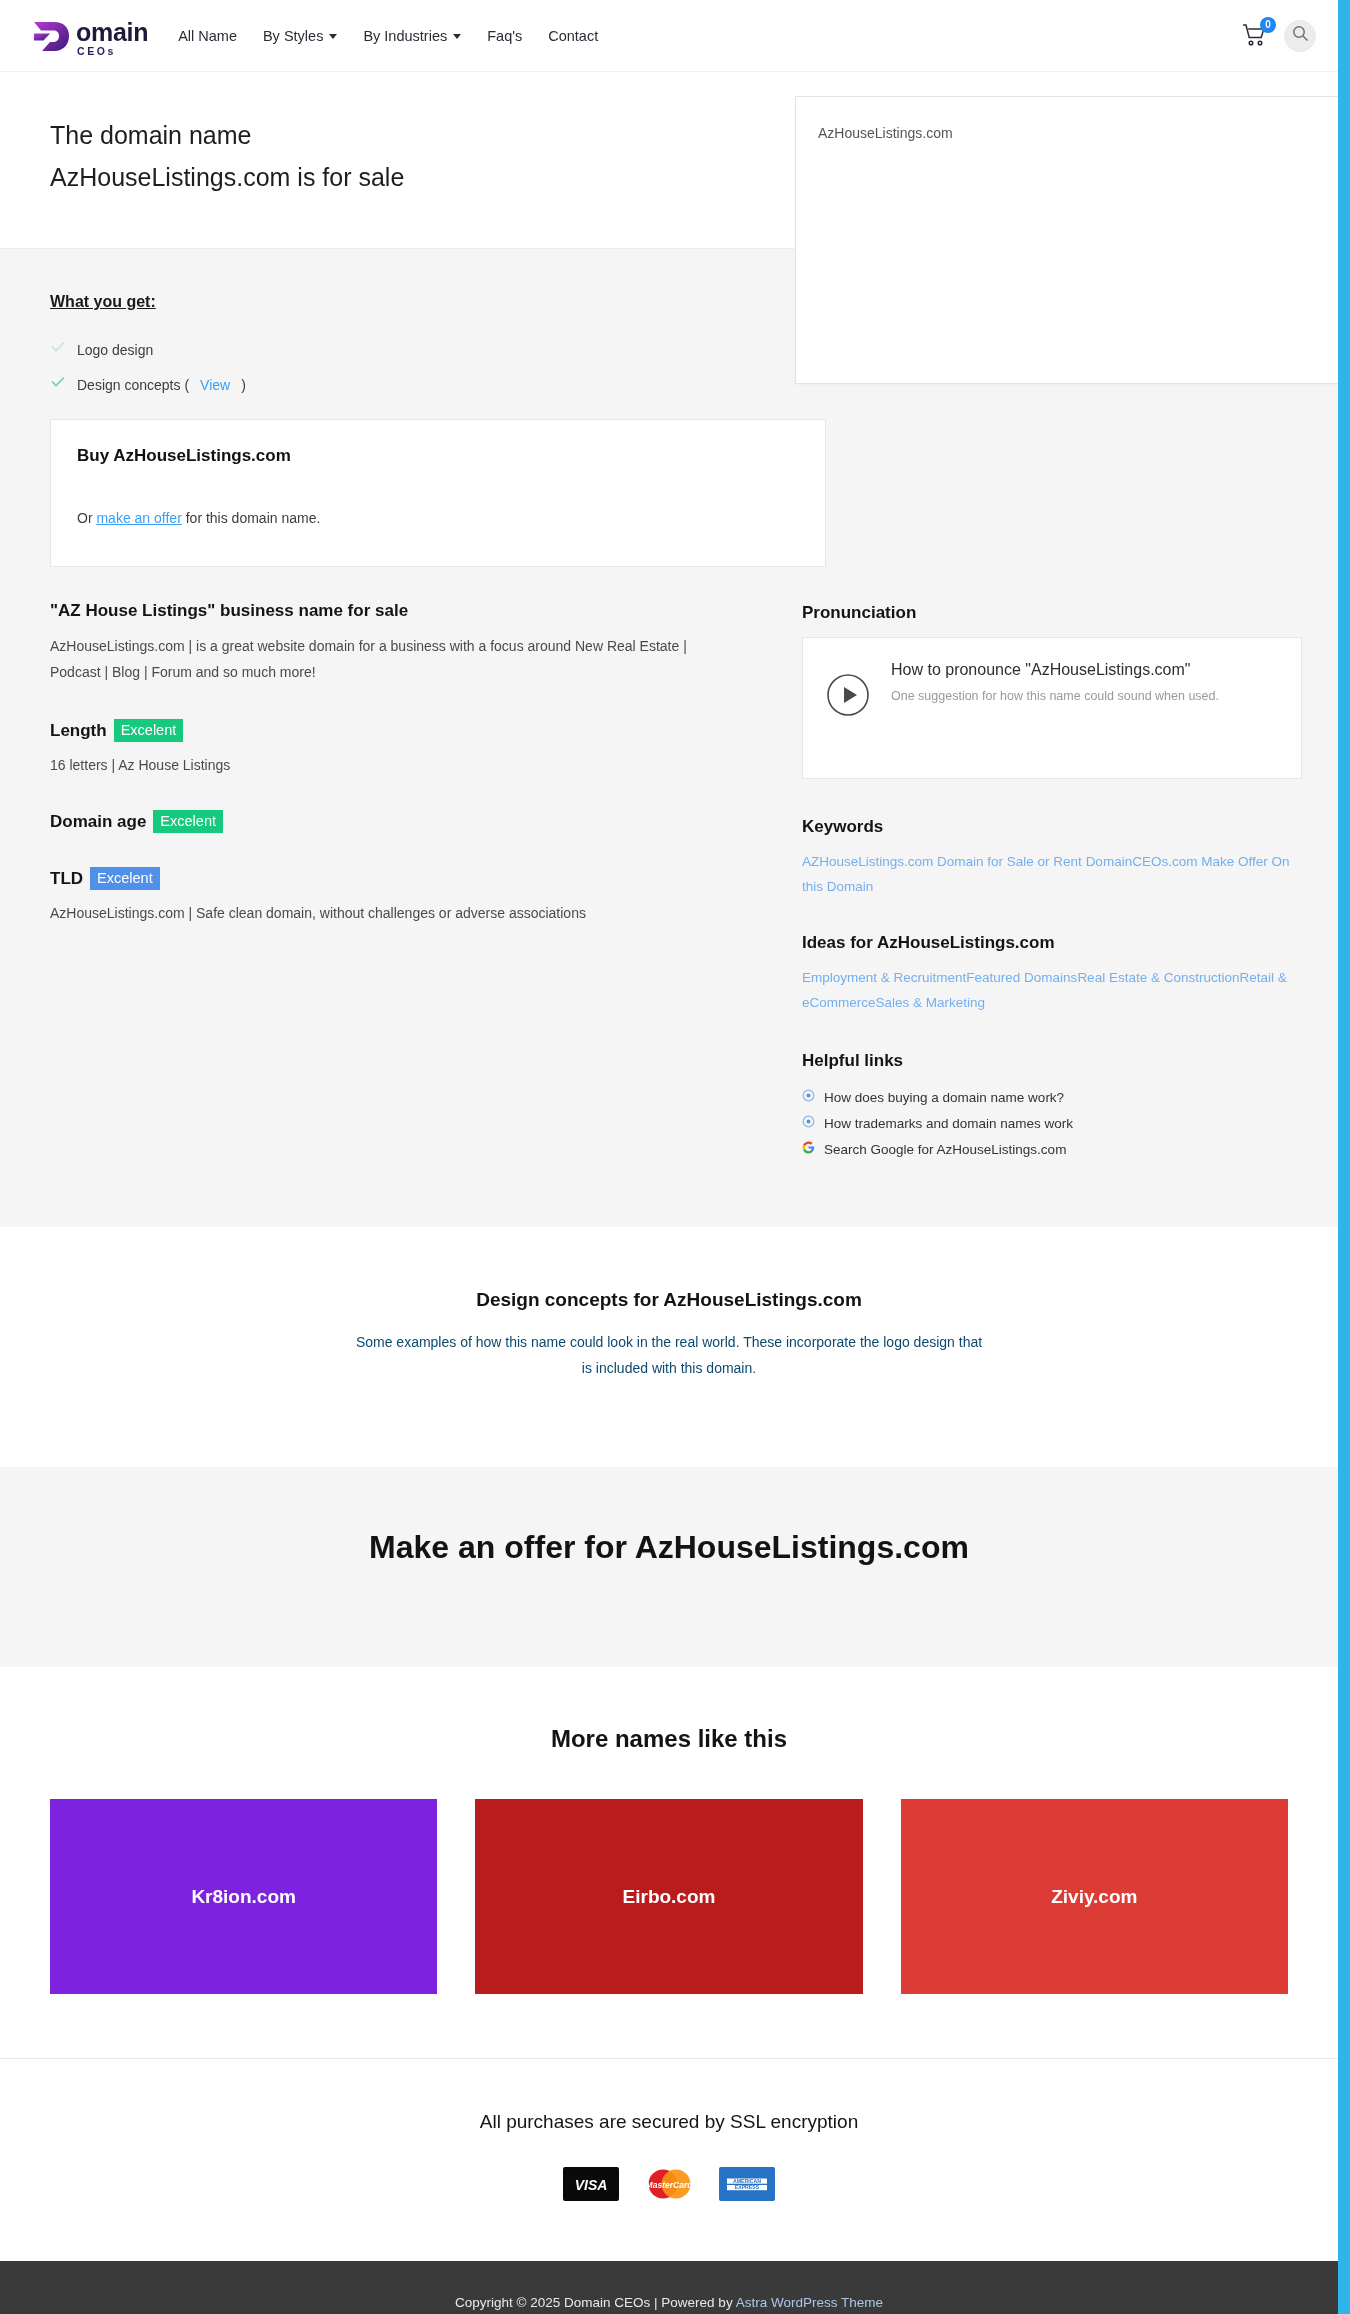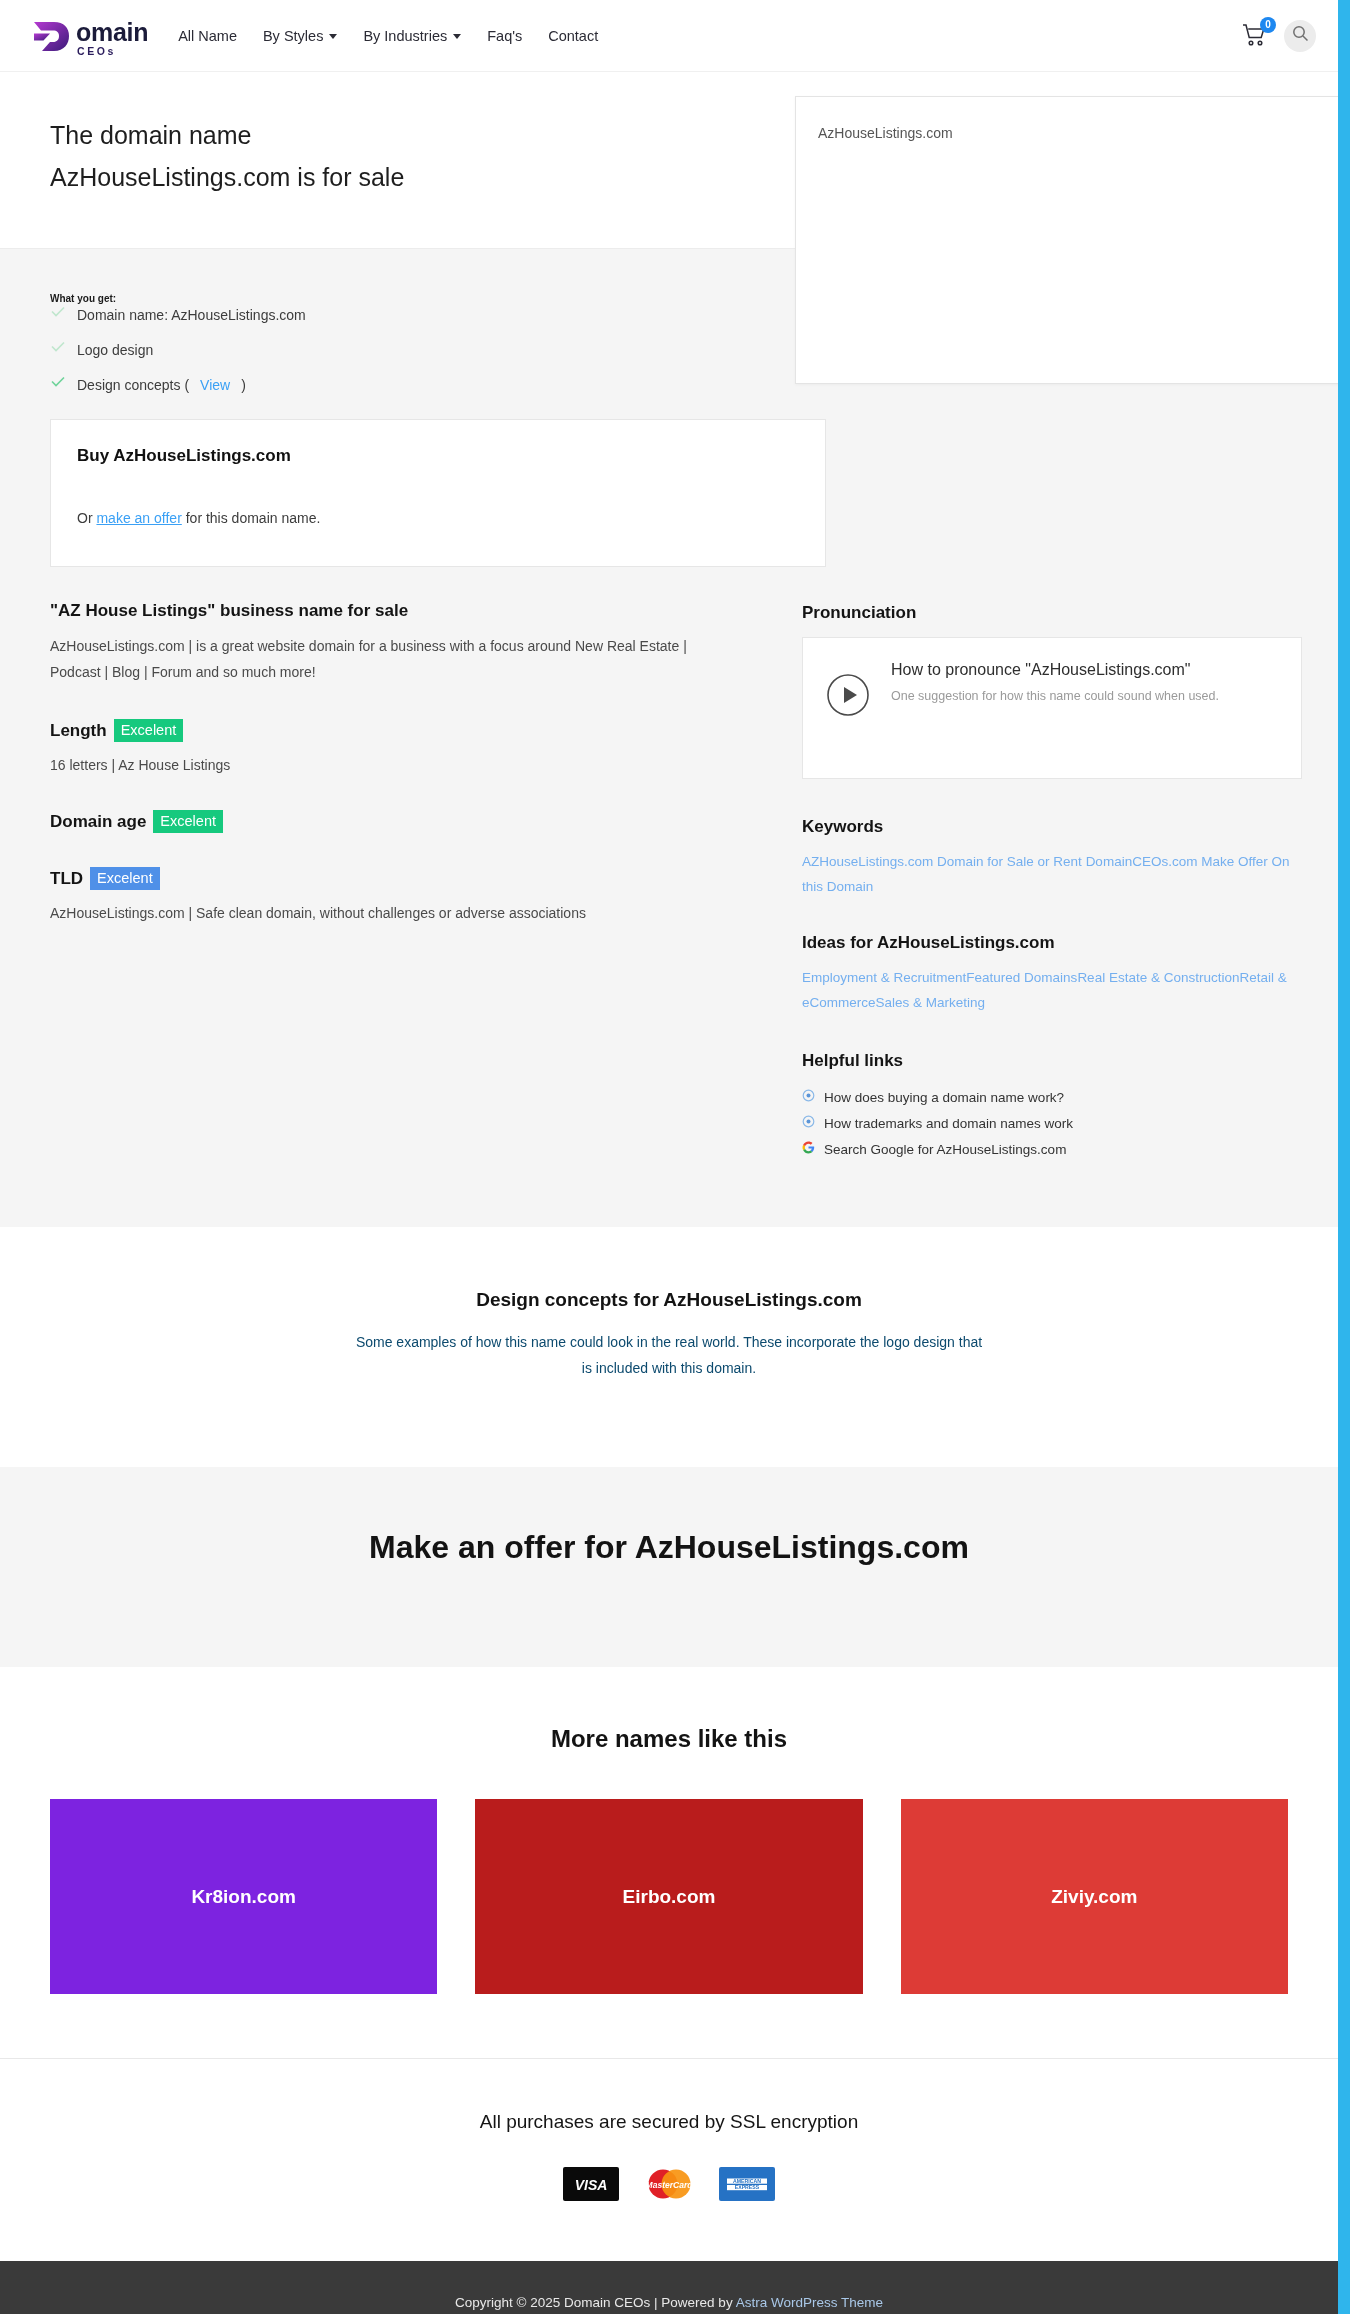--- a/index.html
+++ b/index.html
@@ -112,21 +112,21 @@
     background: #f5f5f5;
     padding: 44px 50px 64px 50px;
     display: flex;
     gap: 40px;
     min-height: 852px;
   }
   .col-left { width: 712px; flex: 0 0 712px; }
   .col-right { width: 500px; flex: 0 0 500px; padding-top: 310px; }
 
   .h-label {
-    font-size: 10px; font-weight: 700; color: #1a1a1a; margin-bottom: 0;
+    font-size: 16px; font-weight: 700; color: #1a1a1a; margin-bottom: 28px; text-decoration: underline;
   }
   .get-list { list-style: none; }
   .get-item {
     display: flex; align-items: center; gap: 11px;
     font-size: 14px; color: #3c3c3c; line-height: 20px;
     margin-bottom: 14px;
   }
   .check-ic { flex: 0 0 16px; }
   .link-blue { color: #3aa0f5; text-decoration: none; }
   .link-blue-ul { color: #3aa0f5; text-decoration: underline; }
@@ -322,28 +322,20 @@
     <div class="float-card">
       <div class="float-card-text">AzHouseListings.com</div>
     </div>
 
     <div class="info-section">
 
       <div class="col-left">
         <div class="h-label">What you get:</div>
 
         <ul class="get-list">
-          <li class="get-item">
-            <span class="check-ic">
-              <svg width="16" height="16" viewBox="0 0 16 16" fill="none" stroke="#bfe6cd" stroke-width="1.6">
-                  <path d="M2 7.5 L6 11.5 L14 3.5"></path>
-                </svg>
-            </span>
-            <span>Domain name: AzHouseListings.com</span>
-          </li>
           <li class="get-item">
             <span class="check-ic">
               <svg width="16" height="16" viewBox="0 0 16 16" fill="none" stroke="#bfe6cd" stroke-width="1.6">
                   <path d="M2 7.5 L6 11.5 L14 3.5"></path>
                 </svg>
             </span>
             <span>Logo design</span>
           </li>
           <li class="get-item">
             <span class="check-ic">

